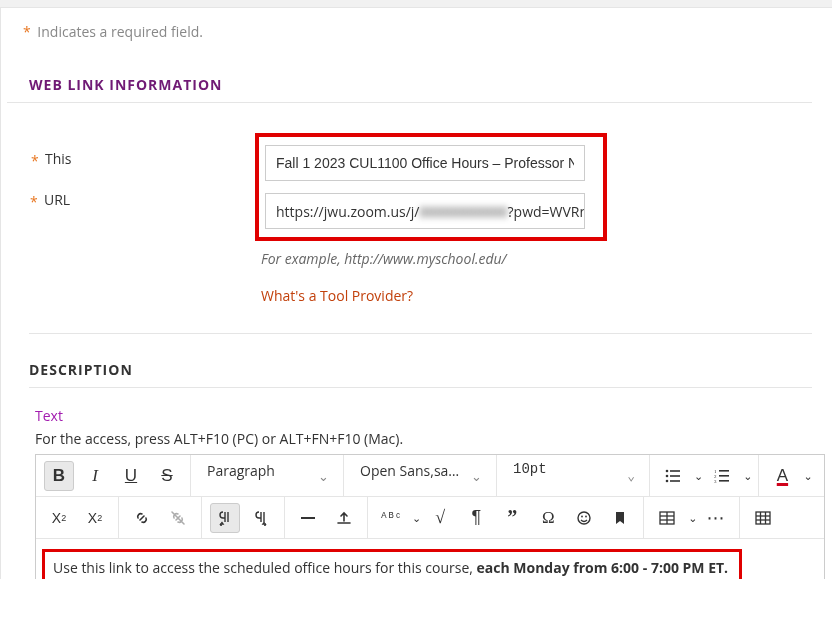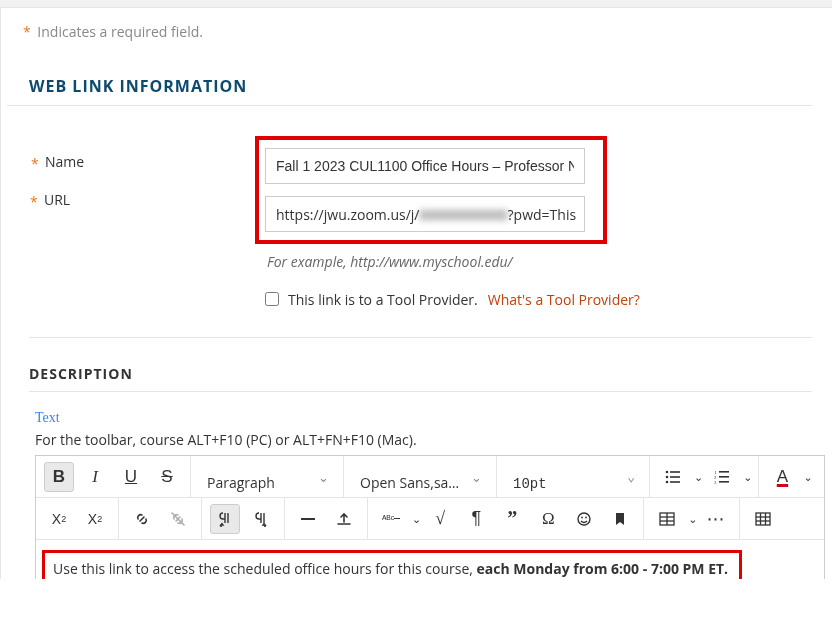--- a/index.html
+++ b/index.html
@@ -2,42 +2,42 @@
 <html><head>
 <meta charset="utf-8">
 <style>
   * { box-sizing: border-box; }
   html, body { margin: 0; padding: 0; font-family: "Open Sans", Arial, sans-serif; font-size: 14px; color: #333; background: #fff; }
   .page { width: 832px; height: 579px; position: relative; overflow: hidden; }
   .topbar { height: 8px; background: #f1f1f1; border-bottom: 1px solid #e5e5e5; }
   .content { padding: 0 0 0 6px; border-left: 1px solid #e5e5e5; min-height: 624px; }
   .required-note { color: #888; font-size: 14px; padding: 14px 0 0 16px; }
   .required-note .star { color: #e87722; margin-right: 3px; }
-  .section-title { font-weight: 700; letter-spacing: 1px; color: #0c4a6e; padding: 34px 0 8px 22px; font-size: 16px; border-bottom: 1px solid #e5e5e5; margin: 0 20px 0 0; }
+  .section-title { font-weight: 700; letter-spacing: 1px; color: #701a75; padding: 34px 0 8px 22px; font-size: 14px; border-bottom: 1px solid #e5e5e5; margin: 0 20px 0 0; }
   .fields { padding: 30px 0 0 38px; }
   .field-row { display: flex; align-items: flex-start; margin-bottom: 6px; }
   .field-label { width: 210px; padding-top: 16px; font-size: 14px; color: #333; position: relative; }
   .field-label .star { position: absolute; left: -14px; top: 18px; color: #e87722; }
   .highlight-box { border: 4px solid #e00000; padding: 6px; width: 352px; }
   .text-input { width: 320px; height: 36px; border: 1px solid #ccc; background: #fff; padding: 0 10px; font-size: 14px; color: #333; margin: 2px 0; }
-  .hint { font-style: italic; color: #666; font-size: 14px; margin: 8px 0 0 12px; }
+  .hint { font-style: italic; color: #666; font-size: 14px; margin: 8px 0 0 6px; }
   .tool-row { display: flex; align-items: center; gap: 10px; margin: 18px 0 0 6px; }
   .tool-row label { display: flex; align-items: center; gap: 6px; color: #333; }
   .link-like { color: #c2410c; cursor: pointer; }
   .hr-section { border-top: 1px solid #e5e5e5; margin: 28px 20px 0 22px; }
   .desc-title { font-weight: 700; letter-spacing: 1px; color: #333; padding: 26px 0 8px 0; font-size: 14px; border-bottom: 1px solid #e5e5e5; margin: 0 20px 0 22px; }
   .desc-block { padding: 18px 0 0 28px; }
-  .text-label { font-size: 14px; color: #3b82f6; font-family: Liberation Serif, serif; }
+  .text-label { font-size: 14px; color: #a21caf; }
   .toolbar-hint { font-size: 14px; color: #333; margin-top: 4px; }
   .editor { border: 1px solid #ccc; margin: 6px 0 0 0; width: 790px; }
   .tb-row { display: flex; align-items: center; border-bottom: 1px solid #e5e5e5; height: 42px; }
   .tb-group { display: flex; align-items: center; border-right: 1px solid #e5e5e5; height: 100%; padding: 0 6px; gap: 2px; }
   .tb-btn { width: 30px; height: 30px; margin: 0 2px; display: inline-flex; align-items: center; justify-content: center; border: none; background: transparent; cursor: pointer; font-family: Georgia, serif; font-size: 17px; color: #333; border-radius: 3px; }
   .tb-btn.active { background: #e9e9e9; border: 1px solid #ccc; }
-  .tb-select { display: inline-flex; align-items: flex-end; justify-content: space-between; height: 30px; padding: 0 28px 0 10px; font-size: 14px; color: #333; background: #fff; position: relative; cursor: pointer; min-width: 100px; }
+  .tb-select { display: inline-flex; align-items: flex-start; justify-content: space-between; height: 30px; padding: 0 28px 0 10px; font-size: 14px; color: #333; background: #fff; position: relative; cursor: pointer; min-width: 100px; }
   .tb-select .chev { position: absolute; right: 8px; top: 50%; transform: translateY(-50%); color: #888; font-size: 13px; }
   .chev-sm { font-size: 11px; color: #333; margin-left: 2px; }
   .icon-svg { width: 16px; height: 16px; }
   .editor-body { padding: 10px 6px 40px 6px; position: relative; min-height: 100px; }
   .red-box-2 { border: 3px solid #e00000; padding: 6px 8px; width: 700px; }
   .body-text { font-size: 14px; color: #333; }
   .body-text .bold { font-weight: 700; }
   .chk { width: 14px; height: 14px; }
   .blur { filter: blur(3px); display: inline-block; }
 </style>
@@ -52,56 +52,52 @@
       <span class="star">*</span>
       <span>Indicates a required field.</span>
     </div>
 
     <div class="section-title">WEB LINK INFORMATION</div>
 
     <div class="fields">
       <div class="field-row">
         <div class="field-label">
           <span class="star">*</span>
-          <span>Name</span>
+          <span>This</span>
         </div>
         <div style="display:flex;flex-direction:column;">
           <div class="highlight-box">
             <input class="text-input" value="Fall 1 2023 CUL1100 Office Hours – Professor Name" style="">
             <div style="height:8px"></div>
             <div class="text-input" style="display:flex;align-items:center;overflow:hidden;white-space:nowrap;">
               <span>https://jwu.zoom.us/j/</span>
                 <span class="blur">00000000000</span>
-                <span>?pwd=This</span>
+                <span>?pwd=WVRn</span>
             </div>
           </div>
           <div class="hint">For example, http://www.myschool.edu/</div>
           <div class="tool-row">
-            <label>
-              <input type="checkbox" class="chk" style="">
-              <span>This link is to a Tool Provider.</span>
-            </label>
             <span class="link-like">What's a Tool Provider?</span>
           </div>
         </div>
       </div>
 
       <div style="position:absolute; left:44px; top:190px;">
         <span class="star" style="position:absolute;left:-14px;top:2px;color:#e87722;">*</span>
         <span>URL</span>
       </div>
     </div>
 
     <div class="hr-section"></div>
 
     <div class="desc-title">DESCRIPTION</div>
 
     <div class="desc-block">
       <div class="text-label">Text</div>
-      <div class="toolbar-hint">For the toolbar, course ALT+F10 (PC) or ALT+FN+F10 (Mac).</div>
+      <div class="toolbar-hint">For the access, press ALT+F10 (PC) or ALT+FN+F10 (Mac).</div>
 
       <div class="editor">
 
         <div class="tb-row">
           <div class="tb-group">
             <button class="tb-btn active" style="font-weight:700;font-family:Arial;">B</button>
             <button class="tb-btn" style="font-style:italic;">I</button>
             <button class="tb-btn" style="text-decoration:underline;font-family:Arial;">U</button>
             <button class="tb-btn" style="text-decoration:line-through;font-family:Arial;">S</button>
           </div>
@@ -190,21 +186,21 @@
                   <rect x="1" y="7" width="14" height="2" fill="#333"></rect>
                 </svg>
             </button>
             <button class="tb-btn">
               <svg class="icon-svg" viewBox="0 0 16 16">
                   <path d="M8 11 V3 M5 6 L8 3 L11 6 M2 13 h12" stroke="#333" stroke-width="1.6" fill="none" stroke-linecap="round"></path>
                 </svg>
             </button>
           </div>
           <div class="tb-group">
-            <button class="tb-btn" style="font-size:10px;font-family:Liberation Sans, sans-serif;">ᴬᴮᶜ<br><span style="border-bottom:1px solid #333;display:inline-block;width:14px;"></span></button>
+            <button class="tb-btn" style="font-size:12px;font-family:Liberation Mono, monospace;">ᴬᴮᶜ<br><span style="border-bottom:1px solid #333;display:inline-block;width:14px;"></span></button>
               <span class="chev-sm">⌄</span>
             <button class="tb-btn" style="font-family:serif;font-size:18px;">√</button>
             <button class="tb-btn" style="font-family:Arial;font-size:18px;">¶</button>
             <button class="tb-btn" style="font-family:Georgia;font-size:20px;font-weight:700;">”</button>
             <button class="tb-btn" style="font-family:serif;font-size:17px;">Ω</button>
             <button class="tb-btn">
               <svg class="icon-svg" viewBox="0 0 16 16">
                   <circle cx="8" cy="8" r="6" stroke="#333" stroke-width="1.4" fill="none"></circle>
                   <circle cx="6" cy="6.5" r="0.9" fill="#333"></circle>
                   <circle cx="10" cy="6.5" r="0.9" fill="#333"></circle>

